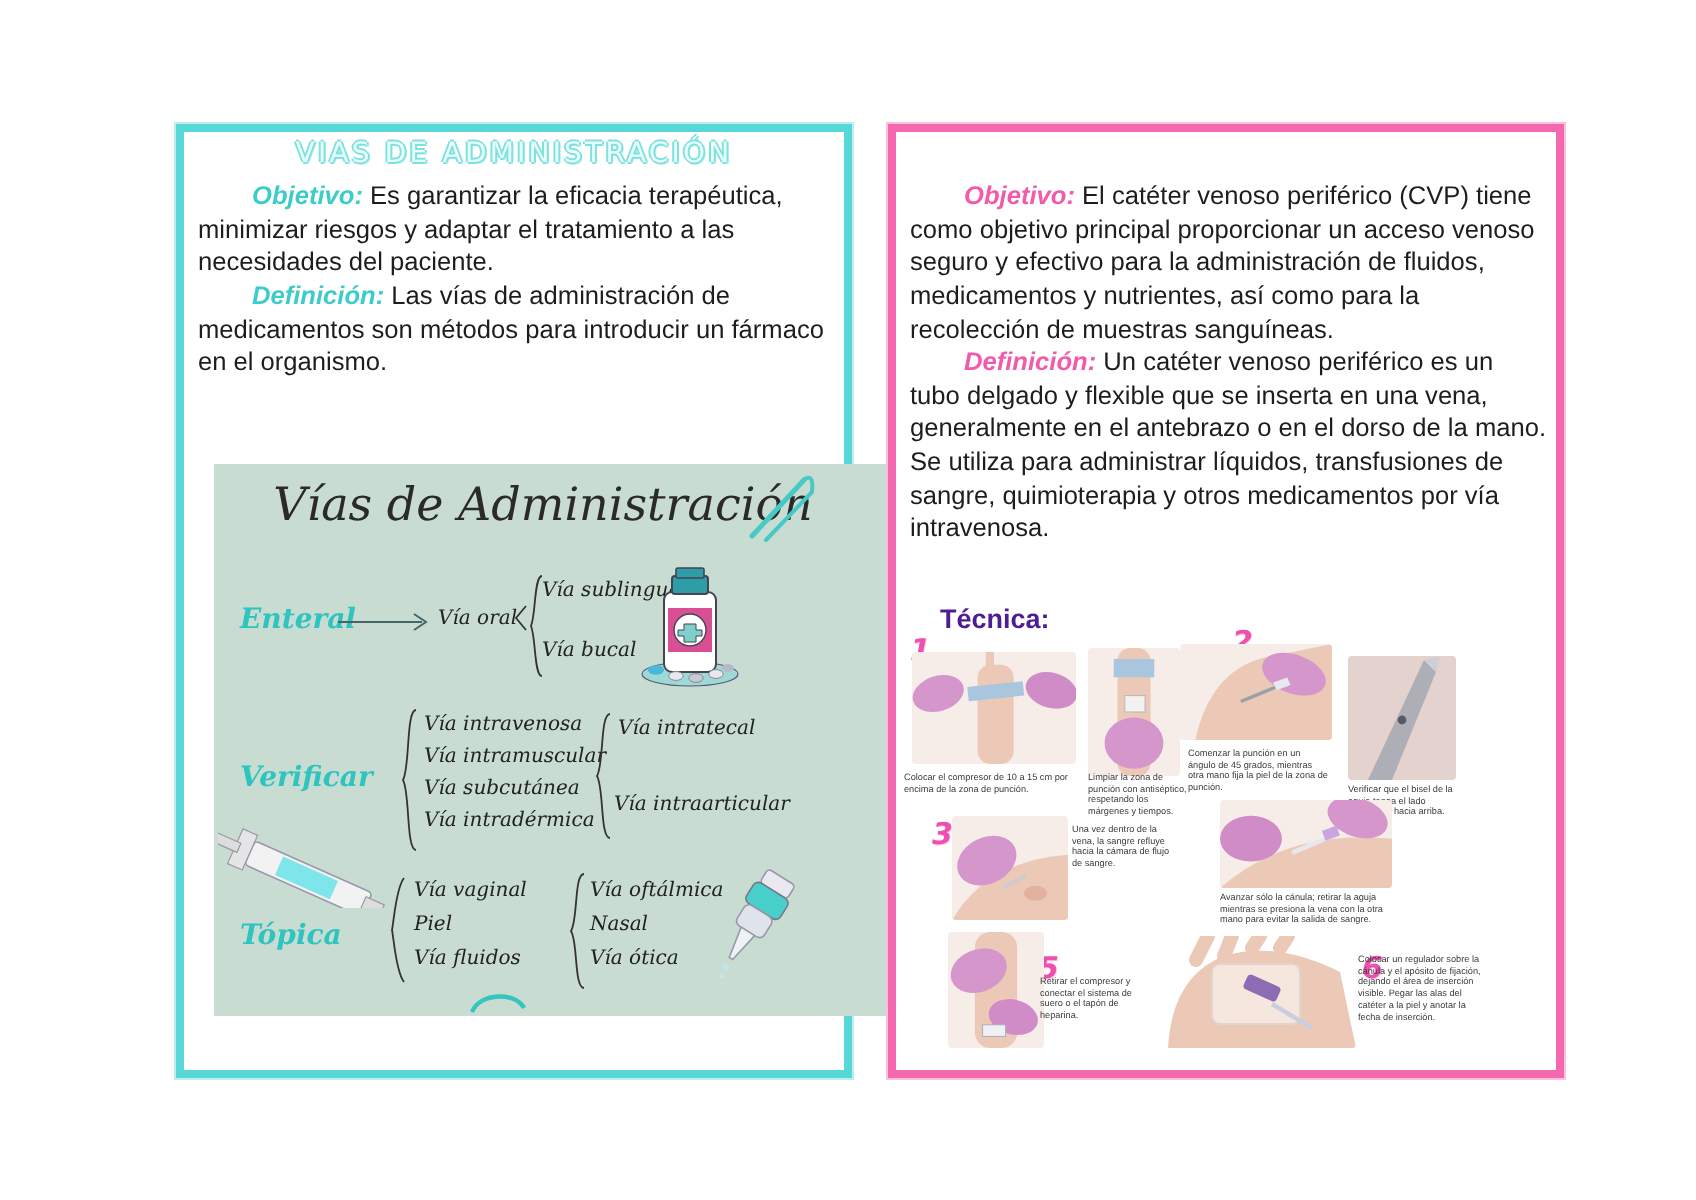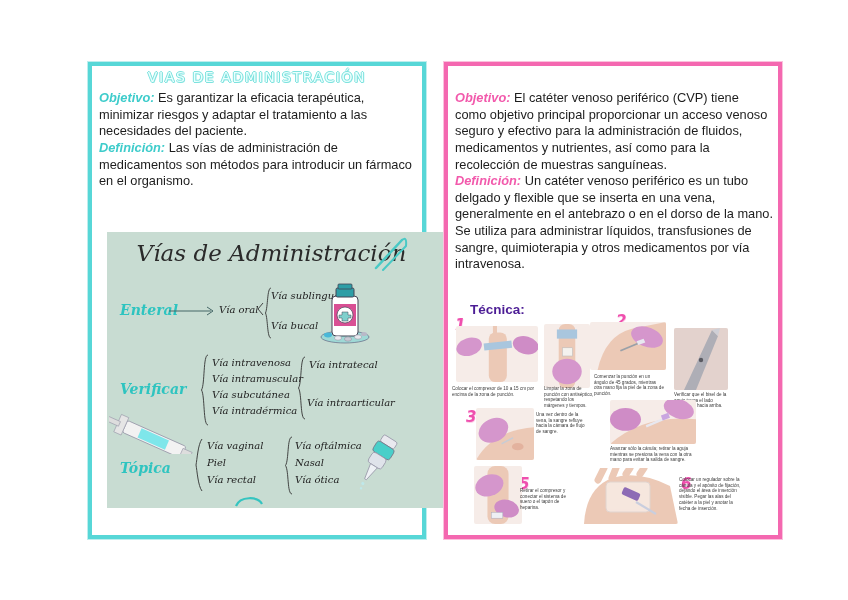--- a/index.html
+++ b/index.html
@@ -7,21 +7,21 @@
         font-family:"Liberation Sans",sans-serif;color:#1d1d1d;outline:1px solid #ececec;}
   .card{position:absolute;top:62px;width:330px;height:469px;background:#fff;}
   #card-left{left:88px;border:4px solid #57d7d7;box-shadow:0 0 0 1px #bdeeee;}
   #card-right{left:444px;border:4px solid #f468b0;box-shadow:0 0 0 1px #fbc1dd;}
   .bubble{position:absolute;top:3px;left:0;right:0;text-align:center;font-weight:400;
           font-size:14px;letter-spacing:1.6px;font-family:"DejaVu Sans",sans-serif;}
   .bubble.cyan{color:#eafffe;text-shadow:-1px 0 #7de2de,1px 0 #7de2de,0 -1px #7de2de,0 1px #7de2de,1px 1px 0 #aeeeec;}
   .bubble.pink{color:#fff0f8;text-shadow:-1px 0 #f6a2cf,1px 0 #f6a2cf,0 -1px #f6a2cf,0 1px #f6a2cf,1px 1px 0 #f9c4e0;}
   .paras{position:absolute;left:7px;top:24px;width:318px;font-size:12.8px;line-height:1.3;}
   .paras p{margin:0;}
-  .lbl{font-weight:700;font-style:italic;}
+  .lbl{font-weight:700;font-style:italic;margin-left:27px;}
   .lbl.cyan{color:#3ecccb;}
   .lbl.pink{color:#f25aac;}
 
   
   #diagram{position:absolute;left:15px;top:166px;width:359px;height:276px;background:#c8dcd2;}
   #diagram .dtitle{position:absolute;left:0;right:30px;top:8px;text-align:center;
         font-family:"DejaVu Serif",serif;font-style:italic;font-size:23px;color:#2a2a2a;}
   .script{position:absolute;font-family:"DejaVu Serif",serif;font-style:italic;
         font-weight:600;font-size:14px;color:#2ec4c0;}
   .hitem{position:absolute;font-family:"DejaVu Serif",serif;font-style:italic;
@@ -114,21 +114,21 @@
       </svg>
       <div class="hitem" style="left:202px;top:127px">Vía intratecal</div>
       <div class="hitem" style="left:200px;top:165px">Vía intraarticular</div>
 
       <div class="script" style="left:13px;top:228px">Tópica</div>
       <svg class="brace" style="left:88px;top:206px" width="8" height="54">
         <path d="M7 1 C3 6 2 22 1 27 C2 32 3 48 7 53" stroke="#333" stroke-width="0.9" fill="none"></path>
       </svg>
       <div class="hitem" style="left:100px;top:208px">Vía vaginal</div>
       <div class="hitem" style="left:100px;top:225px">Piel</div>
-      <div class="hitem" style="left:100px;top:242px">Vía rectal</div>
+      <div class="hitem" style="left:100px;top:242px">Vía fluidos</div>
       <svg class="brace" style="left:177px;top:204px" width="9" height="59">
         <path d="M8 1 C3 1 5 24 1.5 29.5 C5 35 3 58 8 58" stroke="#333" stroke-width="0.9" fill="none"></path>
       </svg>
       <div class="hitem" style="left:188px;top:208px">Vía oftálmica</div>
       <div class="hitem" style="left:188px;top:225px">Nasal</div>
       <div class="hitem" style="left:188px;top:242px">Vía ótica</div>
 
       <svg class="deco" style="left:238px;top:198px" width="60" height="68">
         <g transform="rotate(32 30 34)">
           <rect x="22" y="4" width="16" height="8" rx="2" fill="#e9e9ef" stroke="#99a" stroke-width="0.8"></rect>

